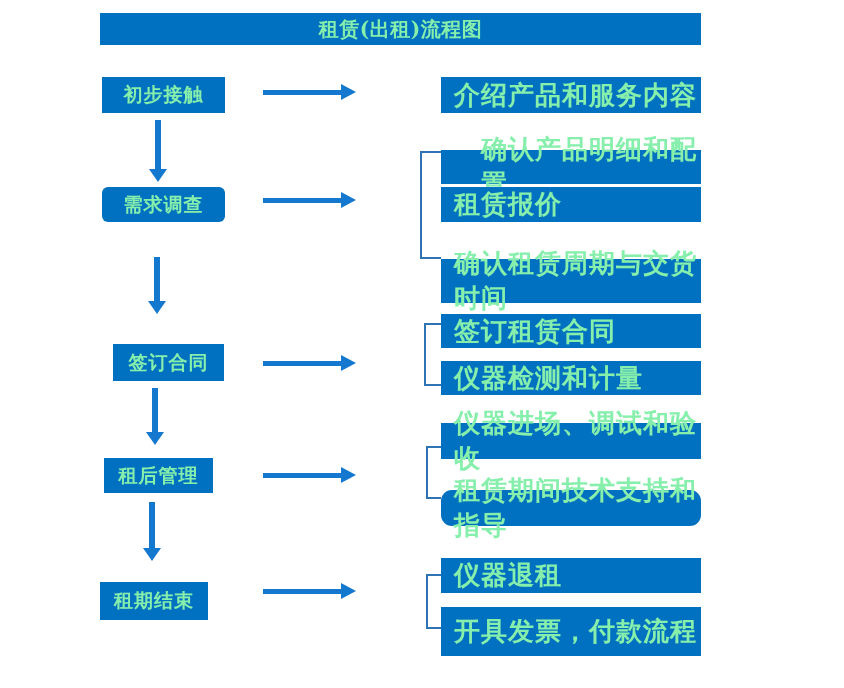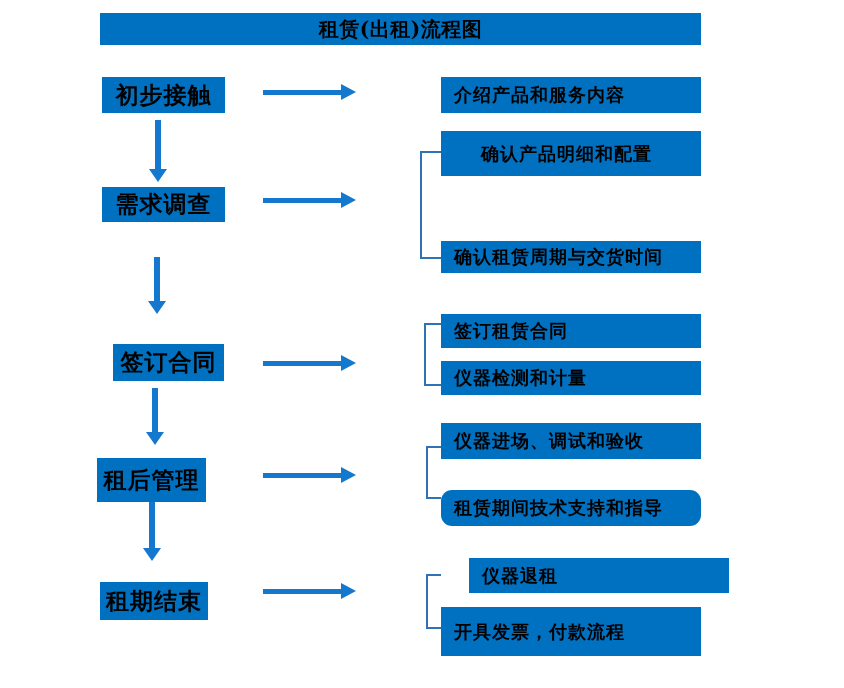--- a/index.html
+++ b/index.html
@@ -11,58 +11,58 @@
   .stage {
     position: relative;
     width: 844px;
     height: 688px;
     background: #FFFFFF;
     overflow: hidden;
   }
   .bluebox {
     position: absolute;
     background: #0070C0;
-    color: #000000;
+    color: #86efac;
     font-weight: bold;
     box-sizing: border-box;
   }
   .titlebar {
     left: 100px; top: 13px; width: 601px; height: 32px;
     font-size: 20px;
     display: flex; align-items: center; justify-content: center;
     letter-spacing: 0.5px;
   }
   .lbox {
-    font-size: 23px;
+    font-size: 19px;
     display: flex; align-items: center; justify-content: center;
     letter-spacing: 1px;
   }
   .rbox {
     left: 441px; width: 260px;
-    font-size: 18px;
+    font-size: 26px;
     display: flex; align-items: center; justify-content: flex-start;
     padding-left: 13px;
     letter-spacing: 1px;
   }
   
   .s0 { left:102px; top:77px;  width:123px; height:36px; }
-  .s1 { left:102px; top:187px; width:123px; height:35px; }
+  .s1 { left:102px; top:187px; width:123px; height:35px;border-radius:6px; }
   .s2 { left:113px; top:344px; width:111px; height:37px; }
-  .s3 { left:97px; top:458px; width:109px; height:44px; }
+  .s3 { left:104px; top:458px; width:109px; height:35px; }
   .s4 { left:100px; top:574px; width:108px; height:38px;margin-top:8px; }
   
   .r0_0 { top:77px;  height:36px; }
-  .r1_0 { top:131px; height:45px;padding-left:40px; }
+  .r1_0 { top:150px; height:34px;padding-left:40px; }
   .r1_1 { top:187px; height:35px; }
-  .r1_2 { top:241px; height:32px; }
+  .r1_2 { top:259px; height:44px; }
   .r2_0 { top:314px; height:34px;font-family:Liberation Serif, serif; }
   .r2_1 { top:361px; height:34px; }
   .r3_0 { top:423px; height:36px; }
   .r3_1 { top:490px; height:36px;border-radius:11px; }
-  .r4_0 { top:558px; height:35px;margin-left:28px; }
+  .r4_0 { top:558px; height:35px; }
   .r4_1 { top:607px; height:49px; }
   
   .harrow {
     position: absolute;
     left: 263px; width: 93px; height: 16px;
     display: flex; align-items: center;
   }
   .harrow .shaft {
     flex: 1; height: 5px; background: #1478CE;
   }
@@ -161,20 +161,21 @@
     </div>
 
   <div class="bracket b1"></div>
   <div class="bracket b2"></div>
   <div class="bracket b3"></div>
   <div class="bracket b4"></div>
 
   <div class="bluebox rbox r0_0">介绍产品和服务内容</div>
 
   <div class="bluebox rbox r1_0">确认产品明细和配置</div>
+  <div class="bluebox rbox r1_1">租赁报价</div>
   <div class="bluebox rbox r1_2">确认租赁周期与交货时间</div>
 
   <div class="bluebox rbox r2_0">签订租赁合同</div>
   <div class="bluebox rbox r2_1">仪器检测和计量</div>
 
   <div class="bluebox rbox r3_0">仪器进场、调试和验收</div>
   <div class="bluebox rbox r3_1">租赁期间技术支持和指导</div>
 
   <div class="bluebox rbox r4_0">仪器退租</div>
   <div class="bluebox rbox r4_1">开具发票，付款流程</div>

